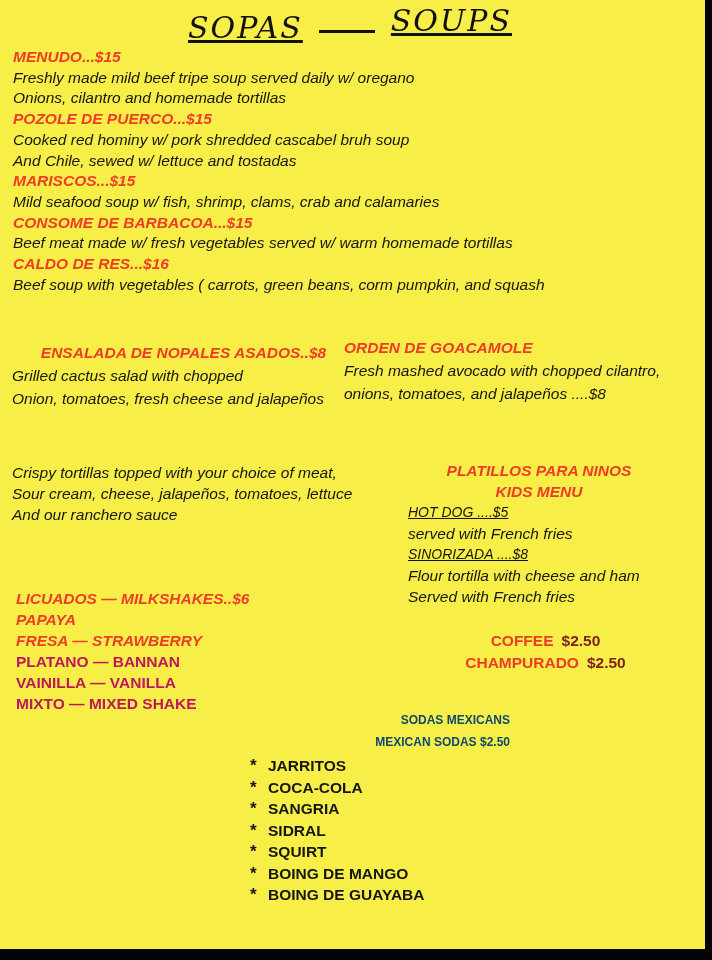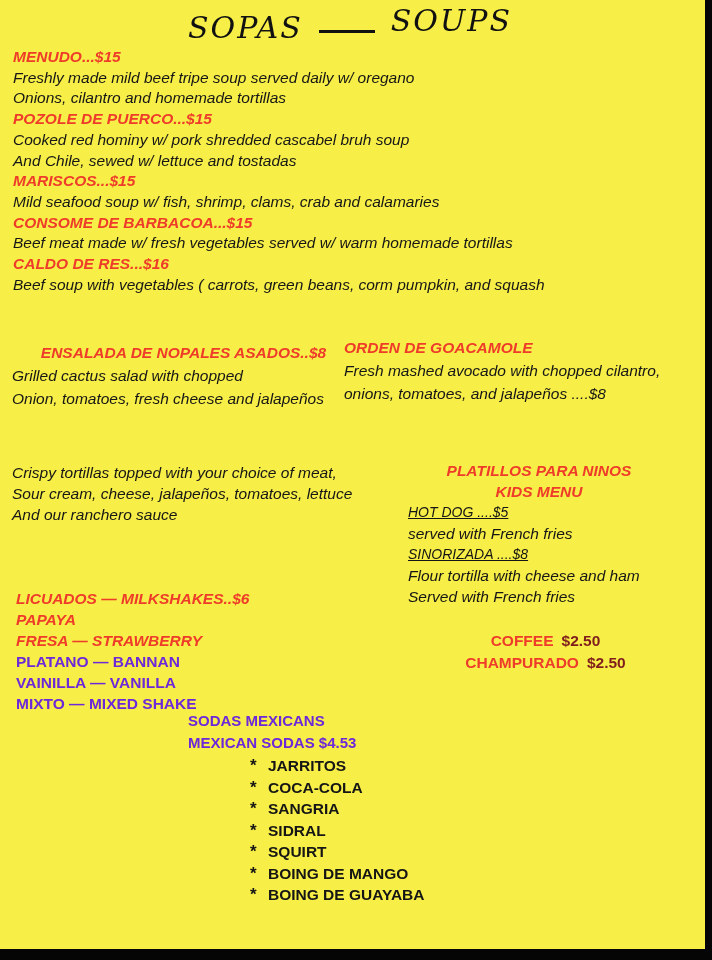--- a/index.html
+++ b/index.html
@@ -6,28 +6,29 @@
   .page{
     position:relative;width:712px;height:960px;background:#f7ee47;
     font-family:"Liberation Sans",sans-serif;color:#151515;overflow:hidden;
   }
   
   .title{
     position:absolute;top:10px;left:0;width:700px;
     display:flex;justify-content:center;align-items:center;gap:16px;
     font-family:"DejaVu Serif",serif;font-style:italic;font-size:30px;color:#111;
     letter-spacing:2px;
+    text-decoration:underline;
   }
   .title .dash{width:56px;border-top:3px solid #111;margin-top:8px;}
   .title .soups-word{transform:translateY(-7px);}
 
   
   .h-red{color:#ee3b2a;font-weight:bold;font-style:italic;font-size:15.5px;}
   .line-i{font-style:italic;font-size:15.5px;color:#161616;}
-  .black-bold{font-weight:bold;font-size:15.5px;color:#6d28d9;}
+  .black-bold{font-weight:bold;font-size:15.5px;color:#be185d;}
 
   .soups{position:absolute;left:13px;top:47px;line-height:20.7px;width:690px;}
 
   .ensalada{position:absolute;left:12px;top:341px;width:335px;line-height:23px;}
   .ensalada .h-red{padding-left:8px;text-align:center;}
   .guacamole{position:absolute;left:344px;top:336px;width:360px;line-height:23px;}
 
   .nachos{position:absolute;left:12px;top:462px;width:395px;line-height:21px;}
   .nachos .h-red{padding-left:6px;}
 
@@ -35,21 +36,21 @@
   .kids .kids-title{text-align:center;}
   .kids .entry-name{font-style:italic;font-size:14px;text-decoration:underline;}
 
   .licuados{position:absolute;left:16px;top:588px;width:390px;line-height:21px;}
 
   .coffee{position:absolute;left:428px;top:630px;width:235px;text-align:center;line-height:22px;}
   .coffee .nm{color:#ee3b2a;font-weight:bold;font-size:15.5px;margin-right:8px;}
   .coffee .pr{font-weight:bold;font-size:15.5px;color:#7f1d1d;}
 
   .sodas{position:absolute;left:188px;top:710px;width:322px;line-height:21.5px;}
-  .sodas .soda-title{text-align:left;color:#6d28d9;font-weight:bold;font-size:15px;}
+  .sodas .soda-title{text-align:right;color:#0c4a6e;font-weight:bold;font-size:12px;}
   .sodas .soda-list{padding-left:62px;margin-top:2px;}
   .soda-row{display:flex;align-items:flex-start;}
   .soda-row .b{font-weight:bold;font-size:17px;width:18px;flex:0 0 18px;}
   .soda-row .lbl{font-weight:bold;font-size:15.5px;}
 
   .edge-right{position:absolute;top:0;right:0;width:7px;height:100%;background:#050505;}
   .edge-bottom{position:absolute;left:0;bottom:0;width:100%;height:11px;background:#050505;}
 </style>
 </head>
 <body>
@@ -118,21 +119,21 @@
     <div>
       <span class="nm">COFFEE</span><span class="pr">$2.50</span>
     </div>
     <div>
       <span class="nm">CHAMPURADO</span><span class="pr">$2.50</span>
     </div>
   </div>
 
   <div class="sodas">
     <div class="soda-title">SODAS MEXICANS</div>
-    <div class="soda-title">MEXICAN SODAS $4.53</div>
+    <div class="soda-title">MEXICAN SODAS $2.50</div>
     <div class="soda-list">
       <div class="soda-row">
         <span class="b">*</span>
         <span class="lbl">JARRITOS</span>
       </div>
       <div class="soda-row">
         <span class="b">*</span>
         <span class="lbl">COCA-COLA</span>
       </div>
       <div class="soda-row">

